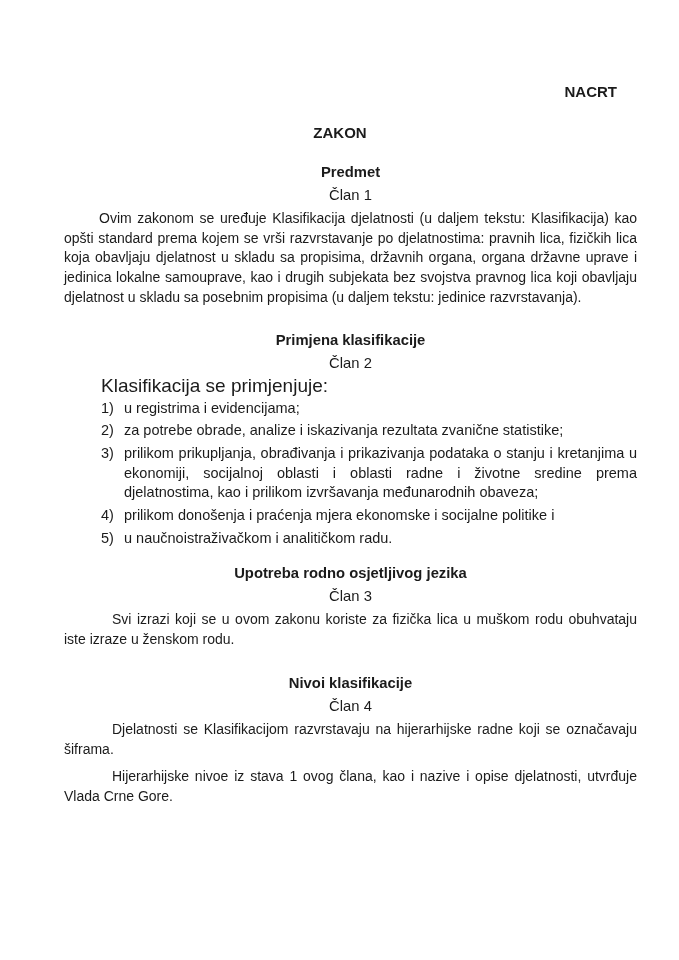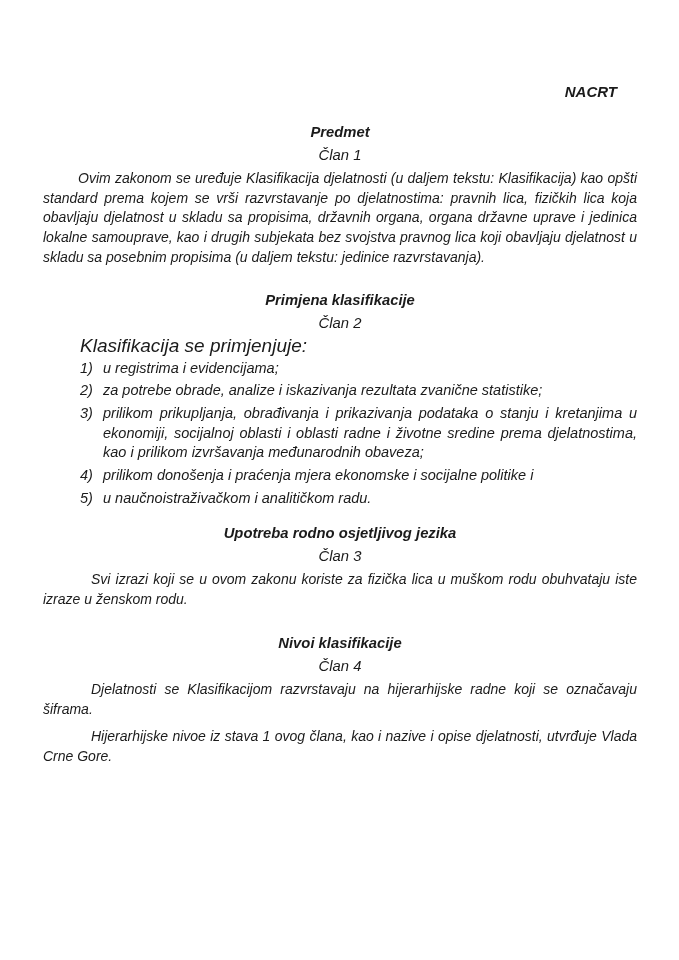--- a/index.html
+++ b/index.html
@@ -10,37 +10,36 @@
   .page {
     position: relative;
     width: 679px;
     height: 960px;
     box-sizing: border-box;
     background: #ffffff;
     color: #1b1b1b;
     font-family: "Liberation Sans", sans-serif;
     padding: 83px 42px 0 43px;
     overflow: hidden;
-    font-style: italic;
   }
   .draft {
     text-align: right;
     padding-right: 20px;
     font-weight: bold;
     font-size: 15px;
     line-height: 17px;
   }
   .doc-title {
     margin-top: 22px;
     text-align: center;
     font-weight: bold;
     font-size: 15px;
     line-height: 21px;
   }
-  .section { margin-top: 22px; }
+  .section { margin-top: 22px; margin-left: 21px; }
   .section.first { margin-top: 19px; }
   .section.tight { margin-top: 15px; }
   .section.last { margin-top: 23px; }
   .sec-heading {
     text-align: center;
     font-weight: bold;
     font-size: 14.8px;
     line-height: 20px;
   }
   .sec-article {
@@ -84,20 +83,21 @@
   }
 </style>
 </head>
 <body>
 
 <div class="page">
 
   <div class="draft">NACRT</div>
 
   <div class="doc-title">
+    <div>ZAKON</div>
   </div>
 
   <div class="section first">
     <div class="sec-heading">Predmet</div>
     <div class="sec-article">Član 1</div>
     <div class="para indent-sm">Ovim zakonom se uređuje Klasifikacija djelatnosti (u daljem tekstu: Klasifikacija) kao opšti standard prema kojem se vrši razvrstavanje po djelatnostima: pravnih lica, fizičkih lica koja obavljaju djelatnost u skladu sa propisima, državnih organa, organa državne uprave i jedinica lokalne samouprave, kao i drugih subjekata bez svojstva pravnog lica koji obavljaju djelatnost u skladu sa posebnim propisima (u daljem tekstu: jedinice razvrstavanja).</div>
   </div>
 
   <div class="section">
     <div class="sec-heading">Primjena klasifikacije</div>

